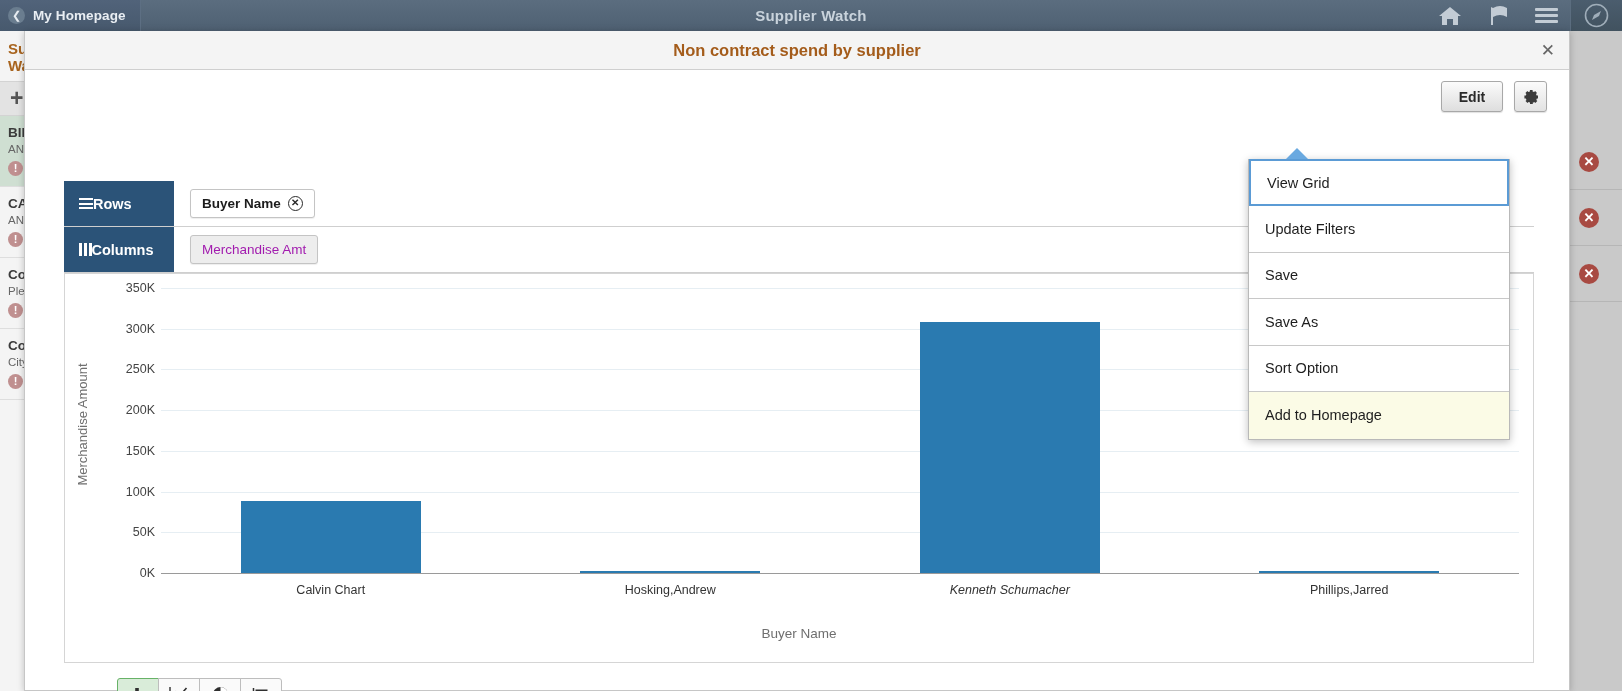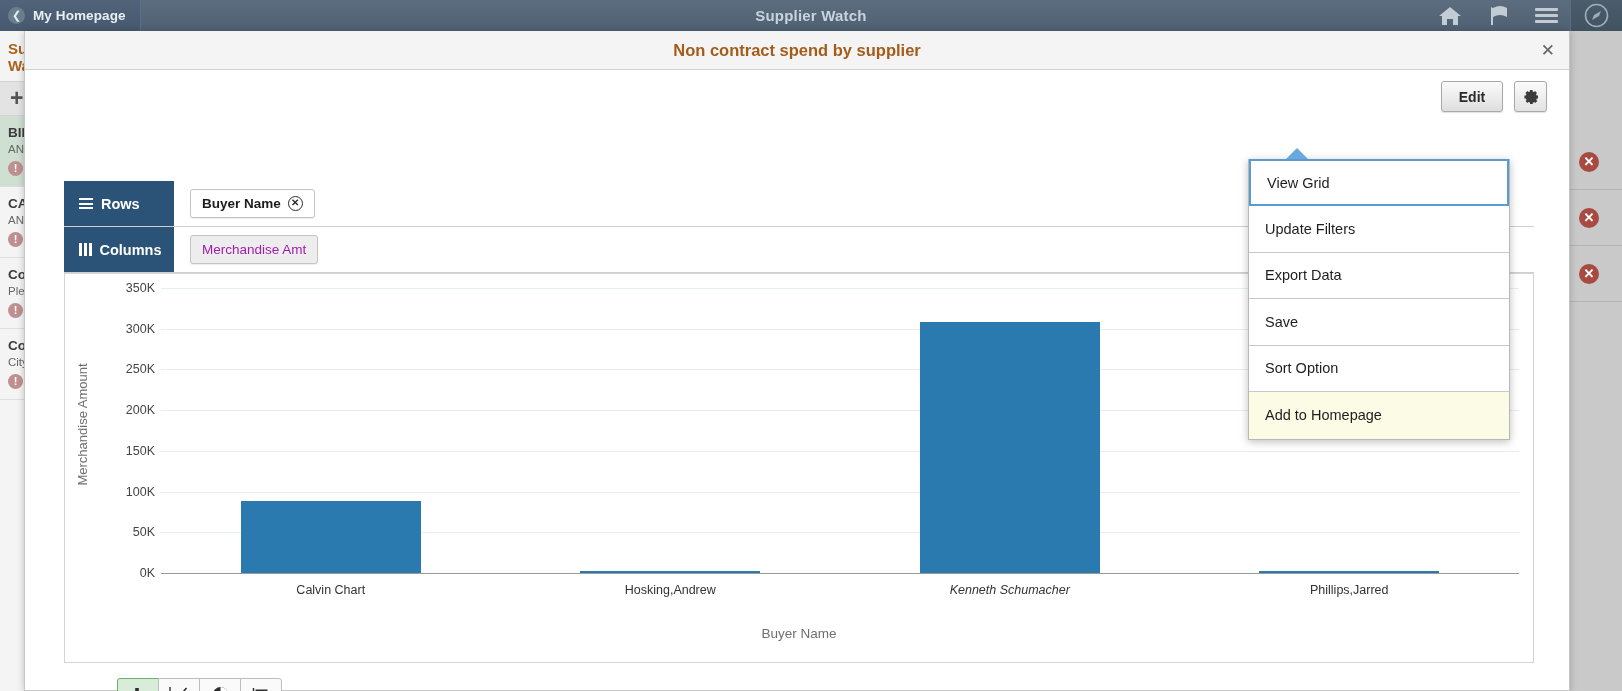--- a/index.html
+++ b/index.html
@@ -131,21 +131,21 @@
   .dd-item:last-child { border-bottom:none; }
   .dd-item.focused { border:2px solid #5b9bd5; height:47px; }
   .dd-item.highlight { background:#fbfbe6; }
 
   
   .shelves { position:absolute; left:39px; top:111px; width:1470px; }
   .shelf { display:flex; min-height:46px; border-bottom:1px solid #cfcfcf; }
   .shelf:last-child { border-bottom:1px solid #cfcfcf; }
   .shelf-label {
     width:110px; background:#2b5378; color:#fff;
-    display:flex; align-items:center; gap:8px; padding-left:15px;
+    display:flex; align-items:center; padding-left:15px;
     font-size:14.5px; font-weight:bold; flex:none;
   }
   .shelf-field { flex:1; display:flex; align-items:center; padding:0 0 0 16px; background:#fff; }
   .pill {
     border:1px solid #c4c4c4; border-radius:3px; background:#fff;
     padding:6px 11px; font-size:13.5px; font-weight:bold; color:#1c1c1c;
     display:flex; align-items:center; gap:7px;
     box-shadow:0 1px 1px rgba(0,0,0,.07);
   }
   .pill.muted { background:#ededed; color:#a21caf; font-weight:normal; }
@@ -420,21 +420,21 @@
             <rect x="4.5" y="7.5" width="7" height="2.6" fill="#2f2f2f"></rect>
             <rect x="4.5" y="11.5" width="10" height="2.6" fill="#2f2f2f"></rect>
           </svg>
         </div>
       </div>
 
       <div class="dd-caret"></div>
       <div class="dropdown" id="dropdown">
           <div class="dd-item focused">View Grid</div>
           <div class="dd-item">Update Filters</div>
-          <div class="dd-item">Export Data</div>
           <div class="dd-item">Save</div>
+          <div class="dd-item">Save As</div>
           <div class="dd-item">Sort Option</div>
           <div class="dd-item highlight">Add to Homepage</div>
         </div>
 
     </div>
   </div>
 </div>
 
 </body></html>

